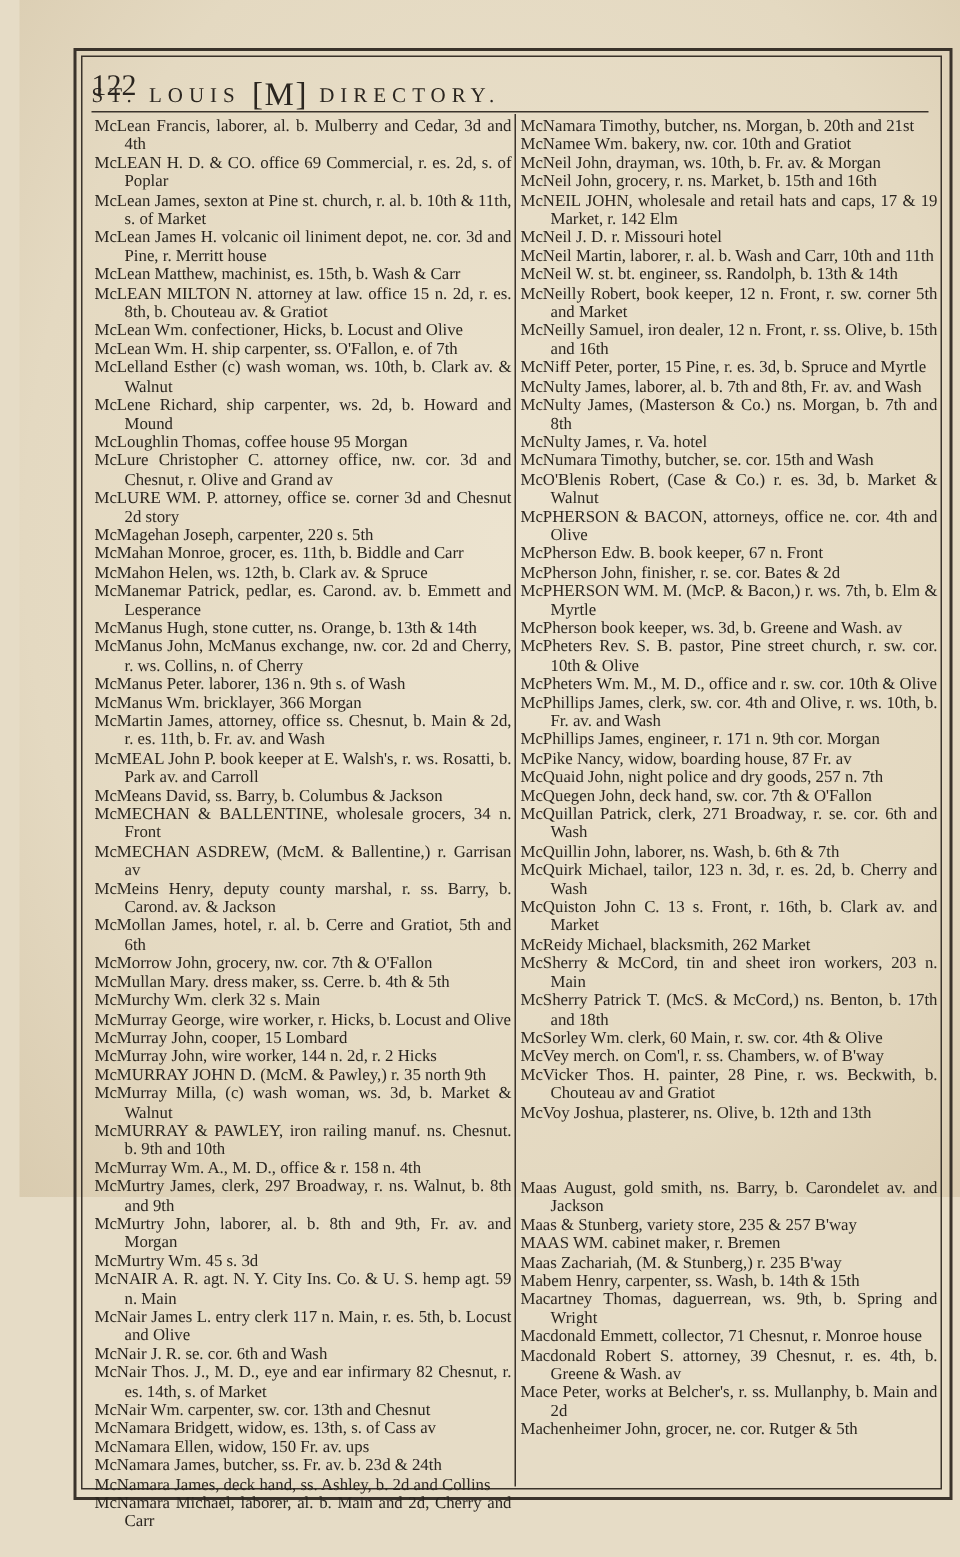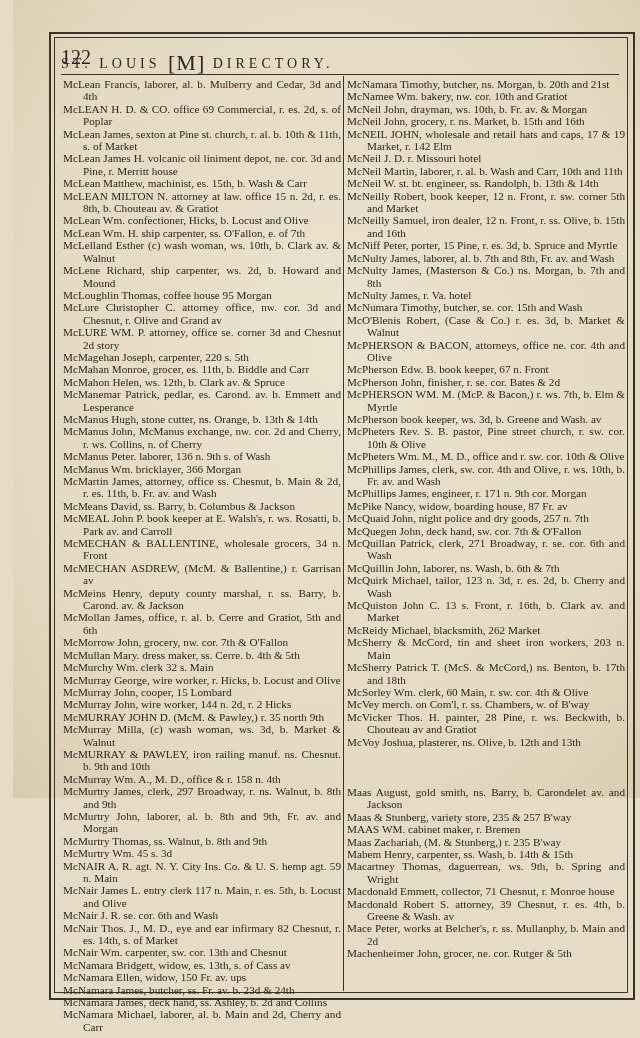--- a/index.html
+++ b/index.html
@@ -89,39 +89,38 @@
       <p class="entry">McLURE WM. P. attorney, office se. corner 3d and Chesnut 2d story</p>
       <p class="entry">McMagehan Joseph, carpenter, 220 s. 5th</p>
       <p class="entry">McMahan Monroe, grocer, es. 11th, b. Biddle and Carr</p>
       <p class="entry">McMahon Helen,          ws. 12th, b. Clark av. &amp; Spruce</p>
       <p class="entry">McManemar Patrick, pedlar, es. Carond. av. b. Emmett and Lesperance</p>
       <p class="entry">McManus Hugh, stone cutter, ns. Orange, b. 13th &amp; 14th</p>
       <p class="entry">McManus John, McManus exchange, nw. cor. 2d and Cherry, r. ws. Collins, n. of Cherry</p>
       <p class="entry">McManus Peter. laborer, 136 n. 9th s. of Wash</p>
       <p class="entry">McManus Wm. bricklayer, 366 Morgan</p>
       <p class="entry">McMartin James, attorney, office ss. Chesnut, b. Main &amp; 2d, r. es. 11th, b. Fr. av. and Wash</p>
+      <p class="entry">McMEAL John P. book keeper at E. Walsh's, r. ws. Rosatti, b. Park av. and Carroll</p>
       <p class="entry">McMeans David,          ss. Barry, b. Columbus &amp; Jackson</p>
-      <p class="entry">McMEAL John P. book keeper at E. Walsh's, r. ws. Rosatti, b. Park av. and Carroll</p>
       <p class="entry">McMECHAN &amp; BALLENTINE, wholesale grocers, 34 n. Front</p>
       <p class="entry">McMECHAN ASDREW, (McM. &amp; Ballentine,) r. Garrisan av</p>
       <p class="entry">McMeins Henry, deputy county marshal, r. ss. Barry, b. Carond. av. &amp; Jackson</p>
-      <p class="entry">McMollan James, office, r. al. b. Cerre and Gratiot, 5th and 6th</p>
+      <p class="entry">McMollan James, hotel, r. al. b. Cerre and Gratiot, 5th and 6th</p>
       <p class="entry">McMorrow John, grocery, nw. cor. 7th &amp; O'Fallon</p>
       <p class="entry">McMullan Mary. dress maker, ss. Cerre. b. 4th &amp; 5th</p>
       <p class="entry">McMurchy Wm. clerk 32 s. Main</p>
       <p class="entry">McMurray George, wire worker, r. Hicks, b. Locust and Olive</p>
       <p class="entry">McMurray John, cooper, 15 Lombard</p>
       <p class="entry">McMurray John, wire worker, 144 n. 2d, r. 2 Hicks</p>
       <p class="entry">McMURRAY JOHN D. (McM. &amp; Pawley,) r. 35 north 9th</p>
       <p class="entry">McMurray Milla, (c) wash woman, ws. 3d, b. Market &amp; Walnut</p>
       <p class="entry">McMURRAY &amp; PAWLEY, iron railing manuf. ns. Chesnut. b. 9th and 10th</p>
       <p class="entry">McMurray Wm. A., M. D., office &amp; r. 158 n. 4th</p>
       <p class="entry">McMurtry James, clerk, 297 Broadway, r. ns. Walnut, b. 8th and 9th</p>
       <p class="entry">McMurtry John, laborer, al. b. 8th and 9th, Fr. av. and Morgan</p>
-      <p class="entry">McMurtry Thomas,          ss. Walnut, b. 8th and 9th</p>
       <p class="entry">McMurtry Wm.          45 s. 3d</p>
       <p class="entry">McNAIR A. R. agt. N. Y. City Ins. Co. &amp; U. S. hemp agt. 59 n. Main</p>
       <p class="entry">McNair James L. entry clerk 117 n. Main, r. es. 5th, b. Locust and Olive</p>
       <p class="entry">McNair J. R.          se. cor. 6th and Wash</p>
       <p class="entry">McNair Thos. J., M. D., eye and ear infirmary 82 Chesnut, r. es. 14th, s. of Market</p>
       <p class="entry">McNair Wm. carpenter, sw. cor. 13th and Chesnut</p>
       <p class="entry">McNamara Bridgett, widow, es. 13th, s. of Cass av</p>
       <p class="entry">McNamara Ellen, widow, 150 Fr. av. ups</p>
       <p class="entry">McNamara James, butcher, ss. Fr. av. b. 23d &amp; 24th</p>
       <p class="entry">McNamara James, deck hand, ss. Ashley, b. 2d and Collins</p>

